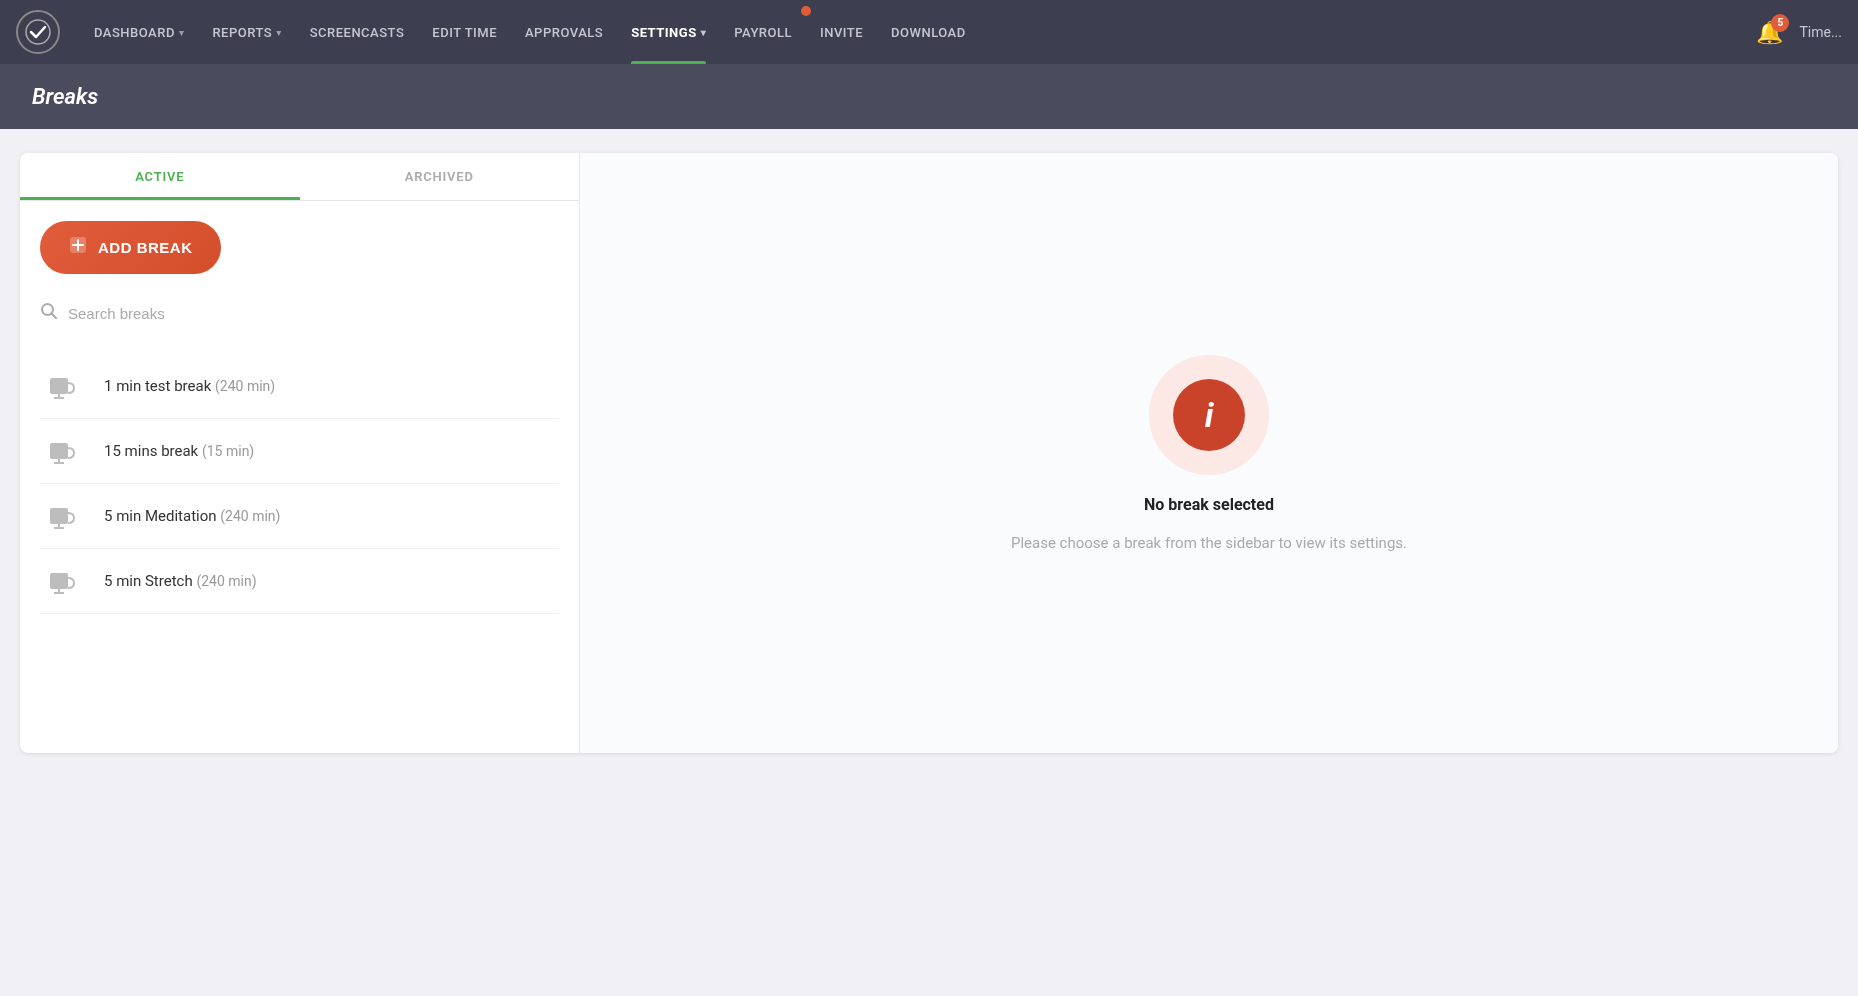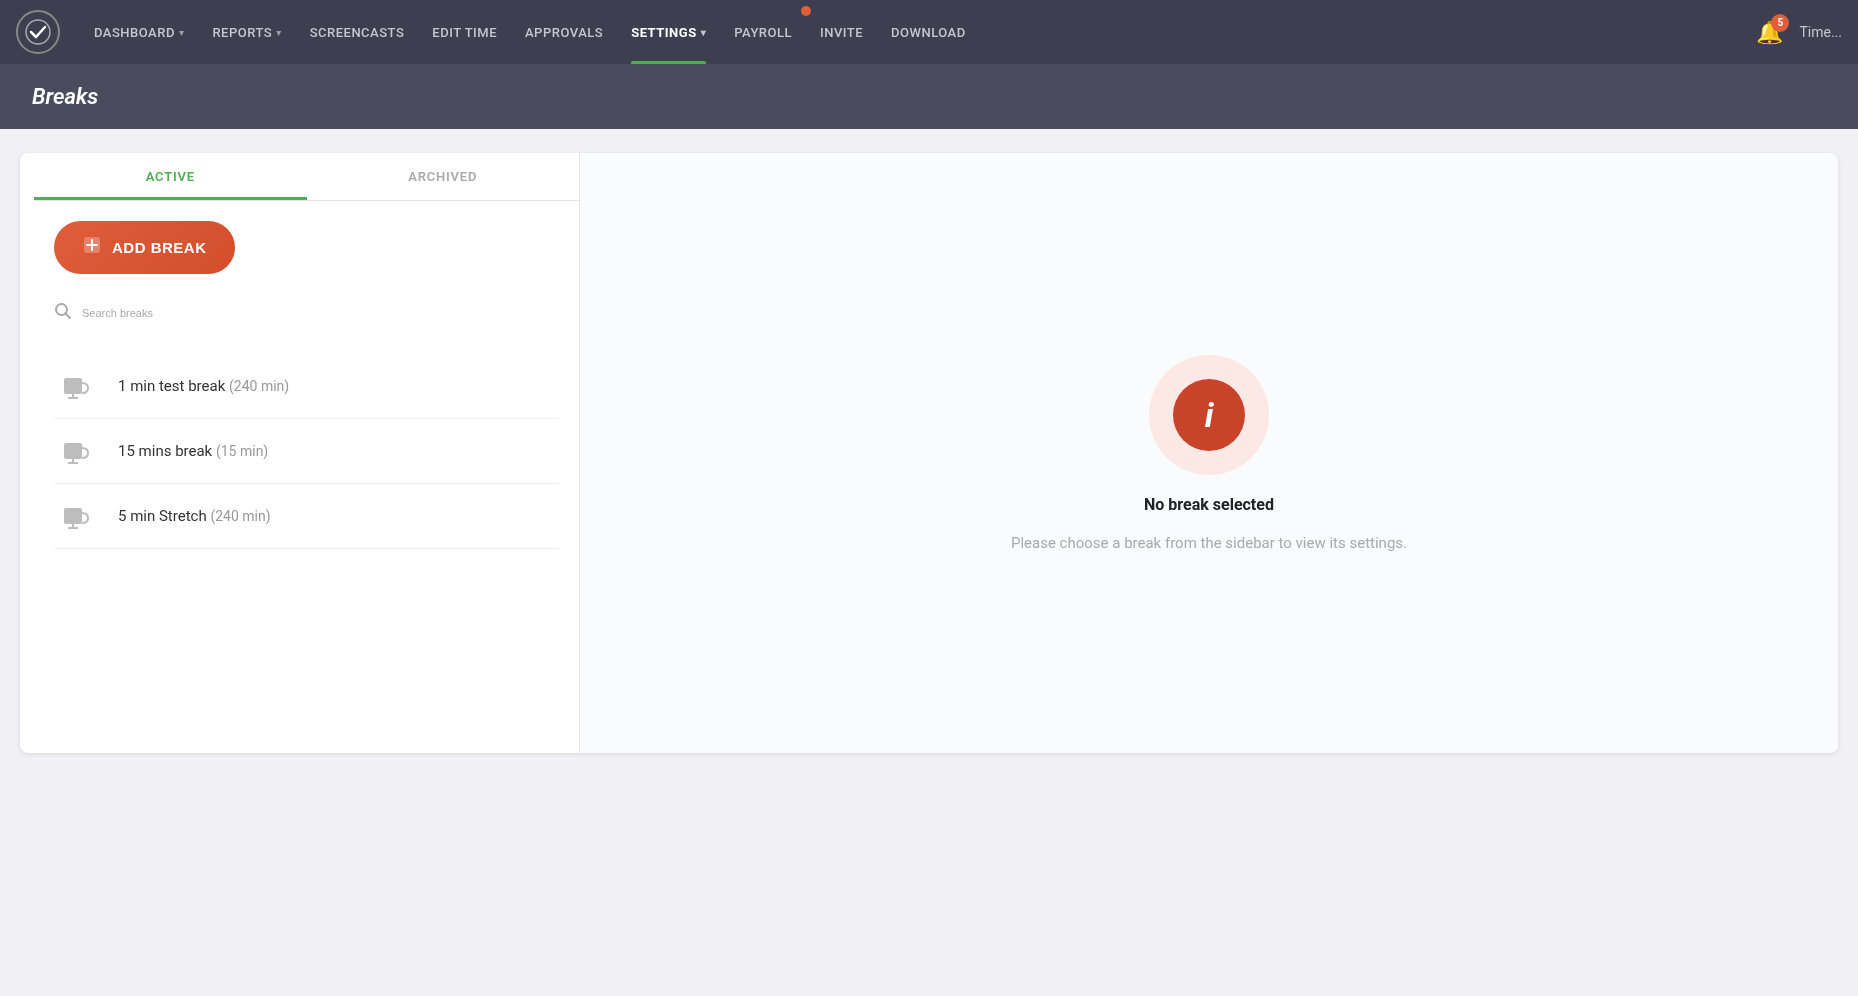--- a/index.html
+++ b/index.html
@@ -137,21 +137,20 @@
       overflow: hidden;
     }
 
     
     .sidebar {
       width: 560px;
       flex-shrink: 0;
       border-right: 1px solid #e5e5ea;
       display: flex;
       flex-direction: column;
-      padding-left: 14px;
     }
 
     .tabs {
       display: flex;
       border-bottom: 1px solid #e5e5ea;
     }
     .tab {
       flex: 1;
       padding: 16px 20px;
       text-align: center;
@@ -209,21 +208,21 @@
       margin-bottom: 20px;
       padding-bottom: 10px;
     }
     .search-icon-wrap {
       color: #aaa;
       font-size: 18px;
     }
     .search-input {
       border: none;
       outline: none;
-      font-size: 11px;
+      font-size: 15px;
       color: #555;
       flex: 1;
       background: transparent;
     }
     .search-input::placeholder { color: #aaa; }
 
     .break-list {
       display: flex;
       flex-direction: column;
       gap: 0;
@@ -436,20 +435,34 @@
               </svg>
             </div>
             <span class="break-name">
               <span>15 mins break</span>
               <span class="break-duration">(15 min)</span>
             </span>
           </div>
 
 
 
+          <div class="break-item">
+            <div class="break-icon-wrap">
+              <svg class="break-icon-svg" viewBox="0 0 32 32" fill="none">
+                <rect x="4" y="8" width="18" height="16" rx="2" fill="#888"></rect>
+                <path d="M22 13 Q28 13 28 18 Q28 23 22 23" stroke="#888" stroke-width="2" fill="none"></path>
+                <line x1="8" y1="28" x2="18" y2="28" stroke="#888" stroke-width="2"></line>
+                <line x1="13" y1="24" x2="13" y2="28" stroke="#888" stroke-width="2"></line>
+              </svg>
+            </div>
+            <span class="break-name">
+              <span>5 min Meditation</span>
+              <span class="break-duration">(240 min)</span>
+            </span>
+          </div>
 
           <div class="break-item">
             <div class="break-icon-wrap">
               <svg class="break-icon-svg" viewBox="0 0 32 32" fill="none">
                 <rect x="4" y="8" width="18" height="16" rx="2" fill="#888"></rect>
                 <path d="M22 13 Q28 13 28 18 Q28 23 22 23" stroke="#888" stroke-width="2" fill="none"></path>
                 <line x1="8" y1="28" x2="18" y2="28" stroke="#888" stroke-width="2"></line>
                 <line x1="13" y1="24" x2="13" y2="28" stroke="#888" stroke-width="2"></line>
               </svg>
             </div>

